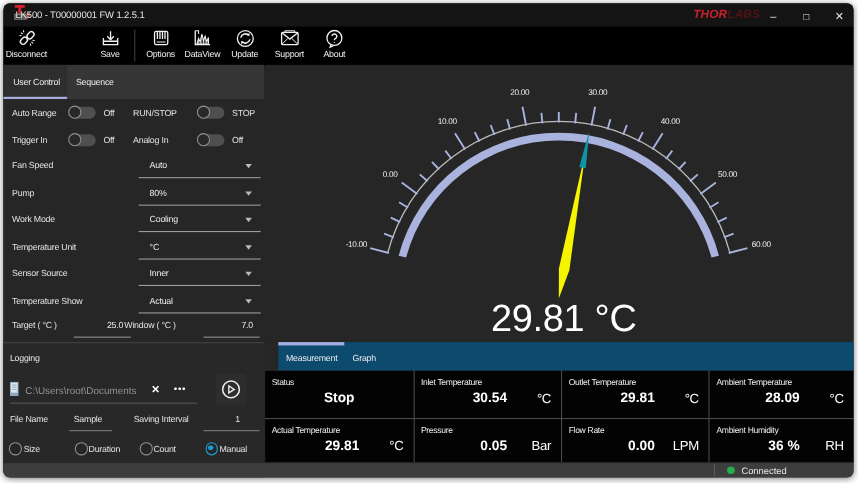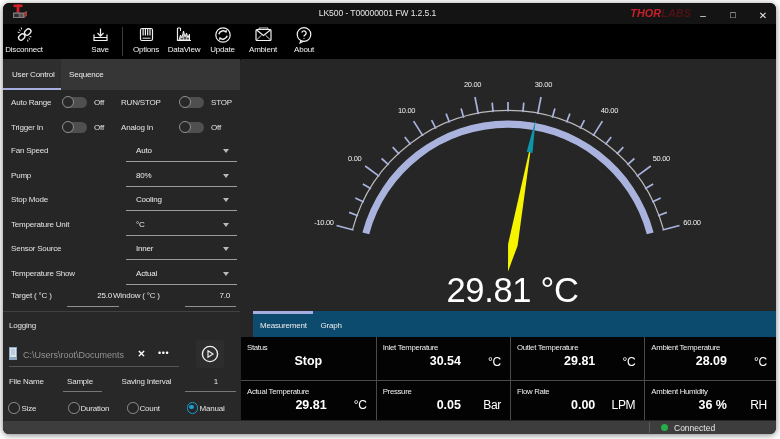--- a/index.html
+++ b/index.html
@@ -1,20 +1,20 @@
 <!DOCTYPE html>
 <html><head><meta charset="utf-8">
 <style>
 html,body{margin:0;padding:0;width:780px;height:439px;background:#fff;overflow:hidden}
 *{box-sizing:border-box;font-family:"Liberation Sans",sans-serif}
 #win{position:absolute;left:3px;top:3px;width:773px;height:431px;background:#262626;border-radius:6px;overflow:hidden;box-shadow:0 1px 6px rgba(0,0,0,.5)}
 .abs{position:absolute}
 
 #title{left:0;top:0;width:773px;height:21px;background:#141414}
-#ttext{left:0;top:4.5px;width:738px;text-align:center;text-indent:11px;font-size:8.6px;color:#e6e6e6;letter-spacing:-.1px}
+#ttext{left:0;top:4.5px;width:738px;text-indent:11px;font-size:8.6px;color:#e6e6e6;letter-spacing:-.1px}
 #logo{right:85px;top:4.2px;font-size:10.8px;font-weight:bold;font-style:italic;letter-spacing:.1px}
 #logo .t1{color:#c8202a}#logo .t2{color:#4f1216}
 .winbtn{top:0;width:18px;height:21px;color:#e8e8e8;text-align:center;font-size:10px;line-height:25px}
 
 #toolbar{left:0;top:21px;width:773px;height:36px;background:#000000}
 .tbi{position:absolute;top:1.5px;width:70px;height:33px;text-align:center}
 .tbi .ic{display:flex;height:18px;align-items:center;justify-content:center}.tbi svg{display:block}
 .tbi .lb{display:block;margin-top:1px;font-size:8px;letter-spacing:-.2px;color:#f2f2f2}
 #tbdiv{left:119px;top:3px;width:1px;height:29px;background:#3c3c3c}
 
@@ -125,21 +125,21 @@
     </div>
     <div class="tbi" style="left:225px">
         <div class="ic">
           <svg width="19" height="17" viewBox="0 0 19 17" fill="none" stroke="#f0f0f0" stroke-width="1.2">
         <rect x="2" y="3.5" width="15" height="11" rx="1"></rect>
         <path d="M2.3 3.8 L9.5 9.5 L16.7 3.8"></path>
         <path d="M2.3 14.2 L7.5 9.2 M16.7 14.2 L11.5 9.2" stroke-width="0.9"></path>
         <path d="M5 2 h9 M5 3.5 V2 M14 3.5 V2" stroke-width="0.9"></path>
       </svg>
         </div>
-      <span class="lb">Ambient</span>
+      <span class="lb">Support</span>
     </div>
     <div class="tbi" style="left:266px">
         <div class="ic">
           <svg width="18" height="18" viewBox="0 0 18 18" fill="none" stroke="#f0f0f0" stroke-width="1.2">
         <circle cx="9" cy="8.5" r="6.8"></circle>
         <path d="M6 14.5 L5 17 L8.5 15.3" stroke-width="1.1"></path>
         <path d="M6.8 6.6 a2.2 2.2 0 1 1 3 2.5 c-.7.3-.8.7-.8 1.4 M9 12.3 v.7" stroke-width="1.3"></path>
       </svg>
         </div>
       <span class="lb">About</span>
@@ -177,21 +177,21 @@
     <div class="abs llab" style="left:208px;top:64px">Off</div>
 
     <div class="abs llab" style="left:8px;top:87px">Fan Speed</div>
     <div class="combo-val" style="top:87px">Auto</div>
     <div class="combo-arr" style="top:90px"></div>
     <div class="combo-line" style="top:102px"></div>
     <div class="abs llab" style="left:8px;top:111.5px">Pump</div>
     <div class="combo-val" style="top:111.5px">80%</div>
     <div class="combo-arr" style="top:114.5px"></div>
     <div class="combo-line" style="top:126.5px"></div>
-    <div class="abs llab" style="left:8px;top:136px">Stop Mode</div>
+    <div class="abs llab" style="left:8px;top:136px">Work Mode</div>
     <div class="combo-val" style="top:136px">Cooling</div>
     <div class="combo-arr" style="top:139px"></div>
     <div class="combo-line" style="top:151px"></div>
     <div class="abs llab" style="left:8px;top:160.5px">Temperature Unit</div>
     <div class="combo-val" style="top:160.5px">°C</div>
     <div class="combo-arr" style="top:163.5px"></div>
     <div class="combo-line" style="top:175.5px"></div>
     <div class="abs llab" style="left:8px;top:185px">Sensor Source</div>
     <div class="combo-val" style="top:185px">Inner</div>
     <div class="combo-arr" style="top:188px"></div>

